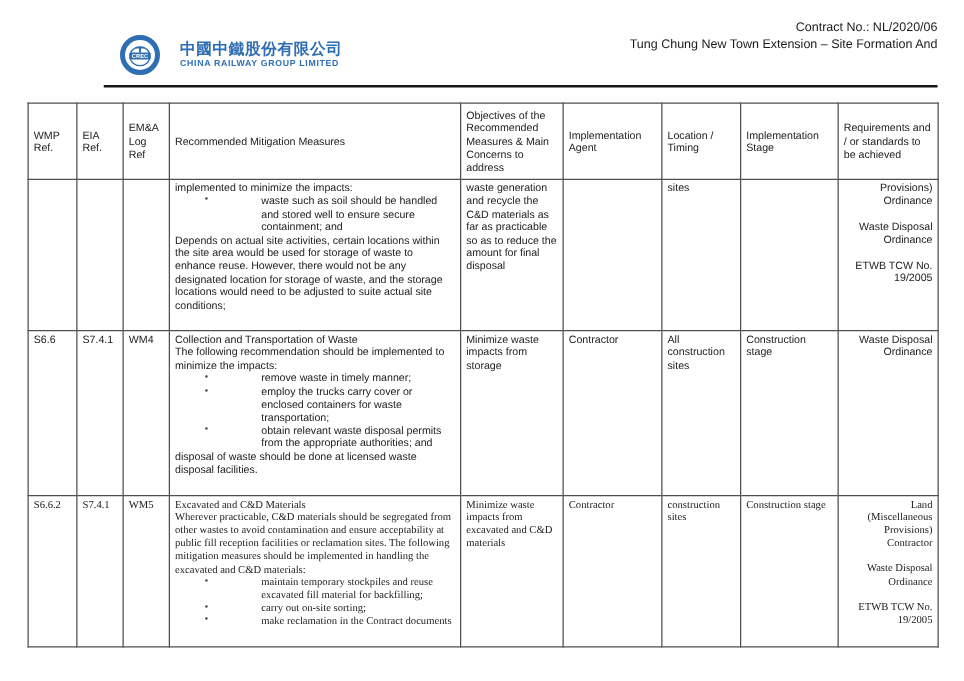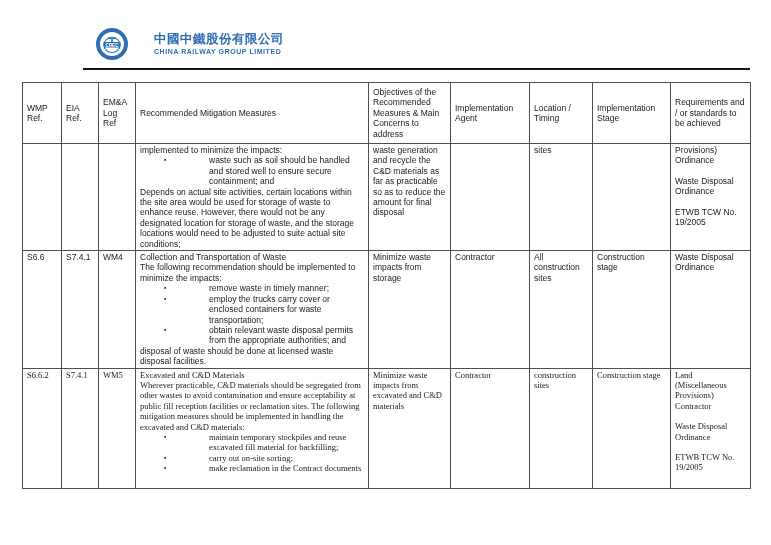--- a/index.html
+++ b/index.html
@@ -1,43 +1,43 @@
 <!DOCTYPE html>
 <html><head>
 <meta charset="utf-8">
 <style>
   html,body{margin:0;padding:0;background:#ffffff;}
   .page{position:relative;width:771px;height:545px;background:#ffffff;overflow:hidden;
         font-family:"Liberation Sans",sans-serif;color:#1f1f1f;}
 
   
-  .logo-row{position:absolute;top:27px;left:95px;display:flex;align-items:center;gap:25px;}
+  .logo-row{position:absolute;top:27px;left:95px;display:flex;align-items:center;gap:15px;}
   .logo-mark{width:34px;height:34px;flex:0 0 34px;}
   .logo-text{display:flex;flex-direction:column;justify-content:center;}
   .logo-cn{font-size:12.5px;font-weight:bold;color:#2f6eb3;letter-spacing:0.5px;line-height:14px;}
   .logo-en{font-size:7px;font-weight:bold;color:#2f6eb3;letter-spacing:0.55px;line-height:9px;margin-top:1px;}
 
   .contract-block{position:absolute;top:16px;right:21px;text-align:right;
                   font-size:10px;line-height:13px;color:#1a1a1a;}
 
   .rule{position:absolute;top:68px;left:83px;width:667px;height:2px;background:#151515;}
 
   
   table.doc{position:absolute;top:82px;left:22px;width:728px;border-collapse:collapse;
             table-layout:fixed;font-size:8.5px;line-height:10.4px;color:#212121;}
-  table.doc th,table.doc td{border:1px solid #4f4f4f;padding:1px 4px 1px 4px;
+  table.doc th,table.doc td{border:1px solid #4f4f4f;padding:1px 4px 15px 4px;
             text-align:left;font-weight:normal;overflow:hidden;}
   table.doc thead th{vertical-align:middle;height:56px;padding:2px 4px;}
   table.doc tbody td{vertical-align:top;}
 
   .para{margin:0;}
   .bullet{display:flex;margin-left:24px;gap:29px;}
   .bullet .marker{flex:0 0 16px;font-size:6.5px;line-height:10.4px;}
   .bullet .btext{flex:1;}
-  .req-para{margin:0 0 10px 0;}
+  .req-para{margin:0 0 10px 0;text-align:right;}
   .req-para:last-child{margin-bottom:0;}
 </style>
 </head>
 <body>
 
 <div class="page">
 
   <div class="logo-row">
     <svg class="logo-mark" viewBox="0 0 34 34" xmlns="http://www.w3.org/2000/svg">
       <circle cx="17" cy="17" r="14" fill="none" stroke="#2f6eb3" stroke-width="4"></circle>
@@ -47,20 +47,22 @@
       <rect x="8.5" y="15" width="17" height="5.6" rx="1" fill="#2f6eb3"></rect>
       <text x="17" y="19.6" font-size="4.6" font-weight="bold" fill="#ffffff" text-anchor="middle" font-family="Liberation Sans, sans-serif">CREC</text>
     </svg>
     <div class="logo-text">
       <div class="logo-cn">中國中鐵股份有限公司</div>
       <div class="logo-en">CHINA RAILWAY GROUP LIMITED</div>
     </div>
   </div>
 
   <div class="contract-block">
+    <div>Contract No.: NL/2020/06</div>
+    <div>Tung Chung New Town Extension – Site Formation And</div>
   </div>
 
   <div class="rule"></div>
 
   <table class="doc">
     <colgroup id="cols">
         <col style="width: 39px;">
         <col style="width: 37px;">
         <col style="width: 37px;">
         <col style="width: 233px;">

